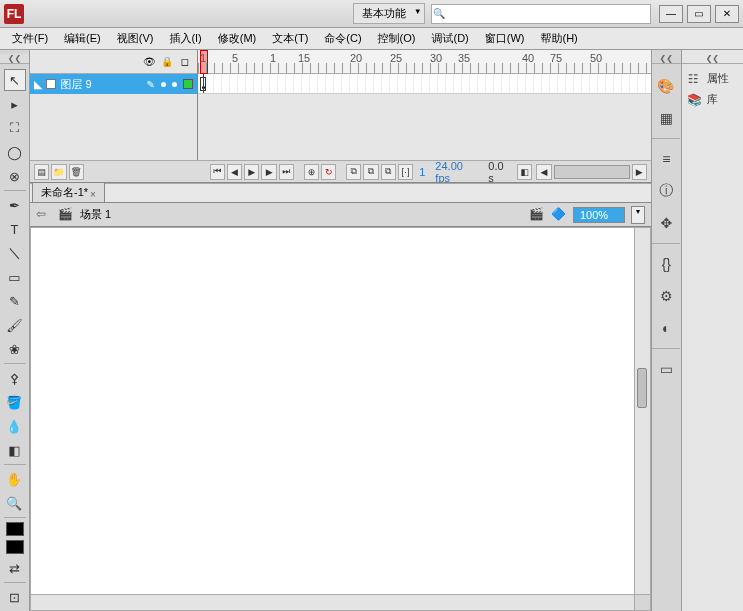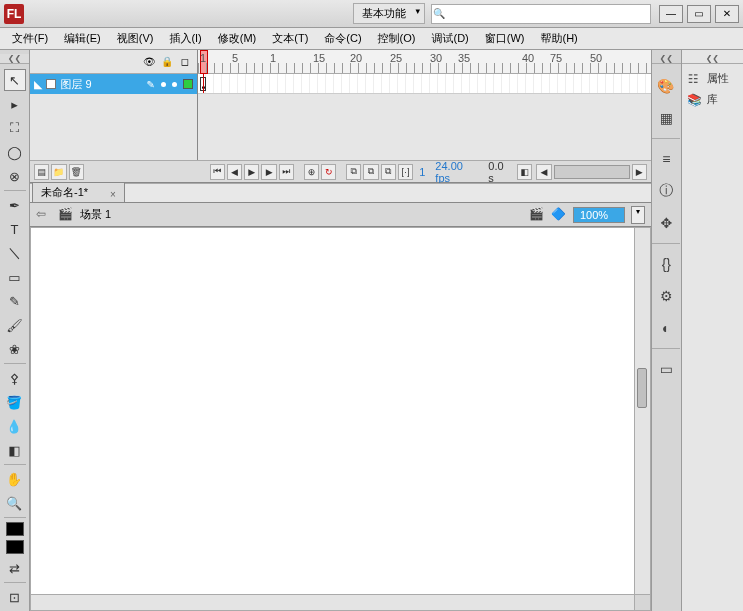--- a/index.html
+++ b/index.html
@@ -61,21 +61,21 @@
 .tl-track .playhead { position: absolute; left: 5px; top: 0; width: 1px; height: 100%; background: #c00; }
 .tl-track-spacer { flex: 1; background: #e6e6e6; }
 .tl-footer { height: 22px; background: #dcdcdc; border-top: 1px solid #aaa; display: flex; align-items: center; padding: 0 4px; gap: 2px; font-size: 10px; color: #333; }
 .tl-footer .fbtn { width: 16px; height: 16px; border: 1px solid #aaa; background: #eee; display: flex; align-items: center; justify-content: center; font-size: 9px; }
 .tl-footer .sep { width: 6px; }
 .tl-footer .val { padding: 0 4px; color: #2277cc; }
 .tl-footer .spacer { flex: 1; }
 
 
 .doc-tabbar { height: 20px; background: #e8e8e8; border-top: 1px solid #aaa; border-bottom: 1px solid #888; display: flex; align-items: flex-end; }
-.doc-tab { background: #dcdcdc; border: 1px solid #888; border-bottom: none; padding: 2px 8px; margin-left: 2px; display: flex; align-items: flex-end; gap: 22px; }
+.doc-tab { background: #dcdcdc; border: 1px solid #888; border-bottom: none; padding: 2px 8px; margin-left: 2px; display: flex; align-items: flex-end; gap: 2px; }
 .doc-x { font-size: 10px; color: #666; }
 
 
 .scenebar { height: 24px; background: #d8d8d8; border-bottom: 1px solid #888; display: flex; align-items: center; padding: 0 6px; gap: 6px; }
 .scenebar .sb-left { display: flex; align-items: center; gap: 6px; }
 .scenebar .sb-ico { width: 16px; height: 16px; font-size: 12px; color: #666; }
 .scenebar .sb-spacer { flex: 1; }
 .zoom-field { background: #3ba7e6; color: #fff; padding: 1px 6px; border: 1px solid #888; width: 52px; }
 .zoom-dd { width: 14px; height: 18px; border: 1px solid #888; background: #eee; text-align: center; font-size: 8px; }
 
@@ -187,21 +187,21 @@
             </span>
           </div>
           <div class="tl-left-spacer"></div>
         </div>
         <div class="tl-right">
           <div class="tl-ruler">
             <div class="playhead-top"></div>
             <span class="num" style="left:2px">1</span>
             <span class="num" style="left:34px">5</span>
             <span class="num" style="left:72px">1</span>
-            <span class="num" style="left:115px">15</span>
+            <span class="num" style="left:100px">15</span>
             <span class="num" style="left:152px">20</span>
             <span class="num" style="left:192px">25</span>
             <span class="num" style="left:232px">30</span>
             <span class="num" style="left:260px">35</span>
             <span class="num" style="left:324px">40</span>
             <span class="num" style="left:352px">75</span>
             <span class="num" style="left:392px">50</span>
             <div class="ticks"></div>
           </div>
           <div class="tl-track">

